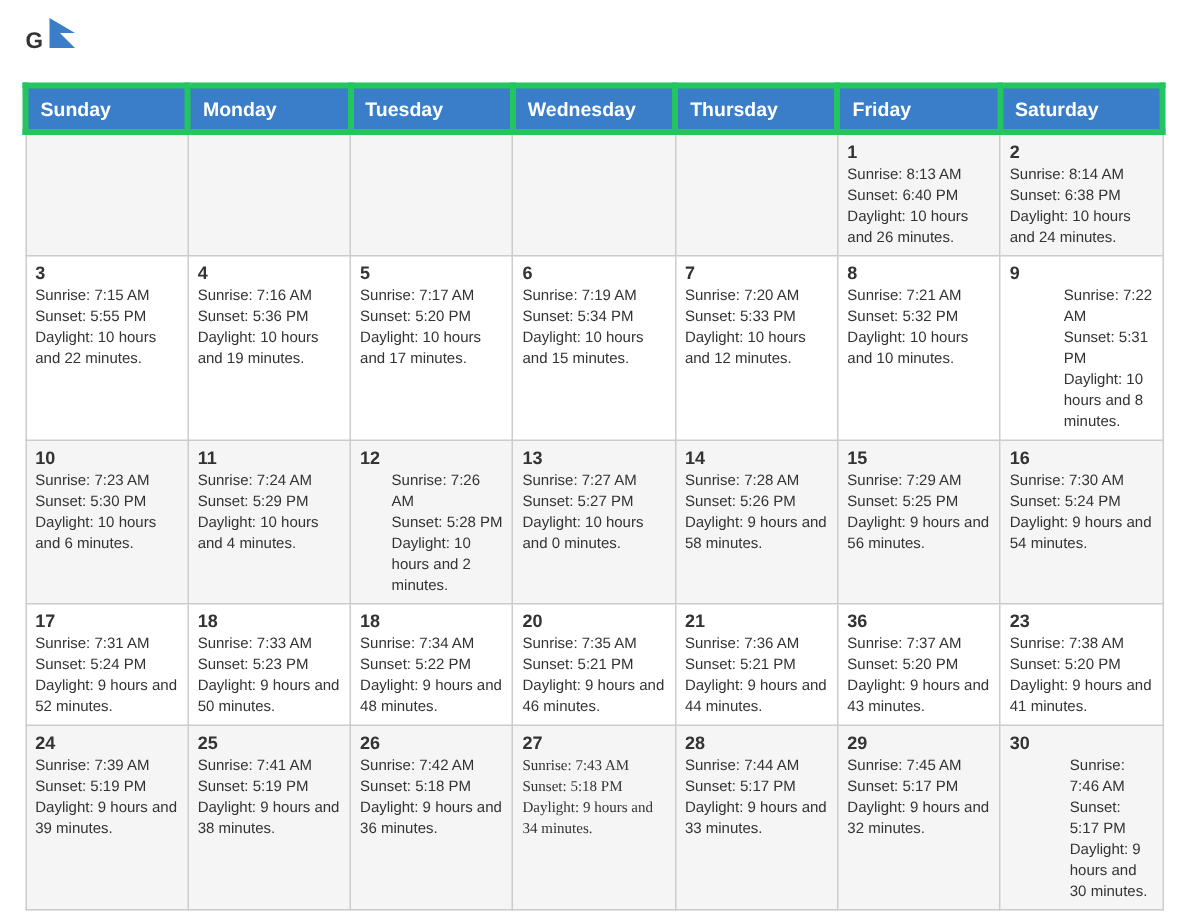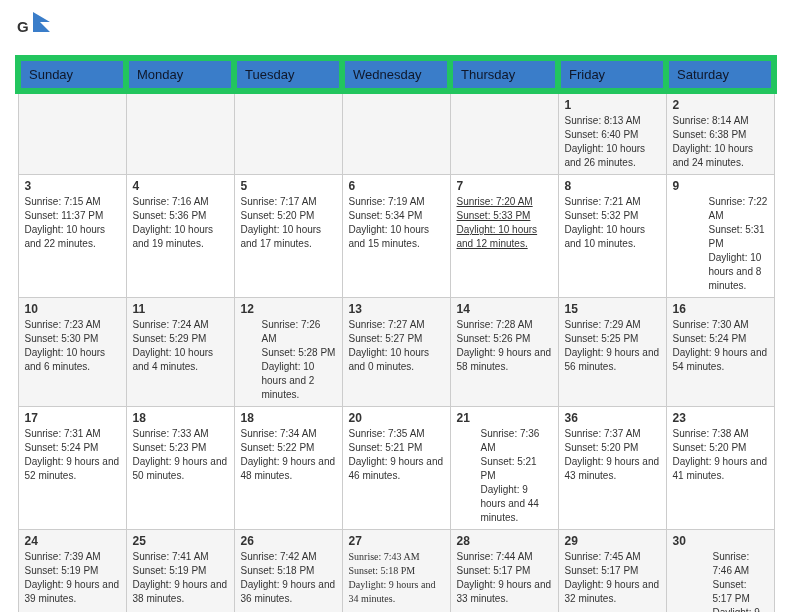--- a/index.html
+++ b/index.html
@@ -10,21 +10,21 @@
     .header { display: flex; justify-content: space-between; align-items: flex-start; margin-bottom: 10px; }
     
     .logo { display: flex; align-items: center; }
     
     .title-block { text-align: right; }
     .month-title { font-size: 36px; font-weight: bold; color: #333; }
     .location { font-size: 16px; color: #555; }
     
     table { width: 100%; border-collapse: collapse; table-layout: fixed; }
     
-    thead th { background-color: #3a7dc9; color: #0f172a; text-align: left; padding: 6px 8px; font-size: 13px; font-weight: normal; border: 6px solid #22c55e; }
+    thead th { background-color: #3a7dc9; color: #ffffff; text-align: left; padding: 6px 8px; font-size: 13px; font-weight: bold; border: 4px solid #22c55e; }
     
     tbody td { border: 1px solid #ccc; vertical-align: top; padding: 4px 6px; font-size: 10.5px; color: #333; height: 80px; }
     
     tbody tr:nth-child(odd) td { background-color: #f5f5f5; }
     tbody tr:nth-child(even) td { background-color: #fff; }
     
     .day-num { font-weight: bold; font-size: 12px; display: block; margin-bottom: 2px; }
     .day-info { font-size: 10px; line-height: 1.4; color: #333; }
   </style>
 </head>
@@ -78,21 +78,21 @@
             <span class="day-num">2</span>
             <div class="day-info" style="white-space: pre-line;">Sunrise: 8:14 AM
 Sunset: 6:38 PM
 Daylight: 10 hours and 24 minutes.</div>
           </td>
         </tr>
         <tr>
           <td>
             <span class="day-num">3</span>
             <div class="day-info" style="white-space: pre-line;">Sunrise: 7:15 AM
-Sunset: 11:37 PM
+Sunset: 5:55 PM
 Daylight: 10 hours and 22 minutes.</div>
           </td>
           <td>
             <span class="day-num">4</span>
             <div class="day-info" style="white-space: pre-line;">Sunrise: 7:16 AM
 Sunset: 5:36 PM
 Daylight: 10 hours and 19 minutes.</div>
           </td>
           <td>
             <span class="day-num">5</span>
@@ -101,21 +101,21 @@
 Daylight: 10 hours and 17 minutes.</div>
           </td>
           <td>
             <span class="day-num">6</span>
             <div class="day-info" style="white-space: pre-line;">Sunrise: 7:19 AM
 Sunset: 5:34 PM
 Daylight: 10 hours and 15 minutes.</div>
           </td>
           <td>
             <span class="day-num">7</span>
-            <div class="day-info" style="white-space: pre-line; text-decoration: underline;">Sunrise: 7:20 AM
+            <div class="day-info" style="white-space: pre-line;">Sunrise: 7:20 AM
 Sunset: 5:33 PM
 Daylight: 10 hours and 12 minutes.</div>
           </td>
           <td>
             <span class="day-num">8</span>
             <div class="day-info" style="white-space: pre-line;">Sunrise: 7:21 AM
 Sunset: 5:32 PM
 Daylight: 10 hours and 10 minutes.</div>
           </td>
           <td>
@@ -189,21 +189,21 @@
 Daylight: 9 hours and 48 minutes.</div>
           </td>
           <td>
             <span class="day-num">20</span>
             <div class="day-info" style="white-space: pre-line;">Sunrise: 7:35 AM
 Sunset: 5:21 PM
 Daylight: 9 hours and 46 minutes.</div>
           </td>
           <td>
             <span class="day-num">21</span>
-            <div class="day-info" style="white-space: pre-line; margin-left: 24px;">Sunrise: 7:36 AM
+            <div class="day-info" style="white-space: pre-line;">Sunrise: 7:36 AM
 Sunset: 5:21 PM
 Daylight: 9 hours and 44 minutes.</div>
           </td>
           <td>
             <span class="day-num">36</span>
             <div class="day-info" style="white-space: pre-line;">Sunrise: 7:37 AM
 Sunset: 5:20 PM
 Daylight: 9 hours and 43 minutes.</div>
           </td>
           <td>

